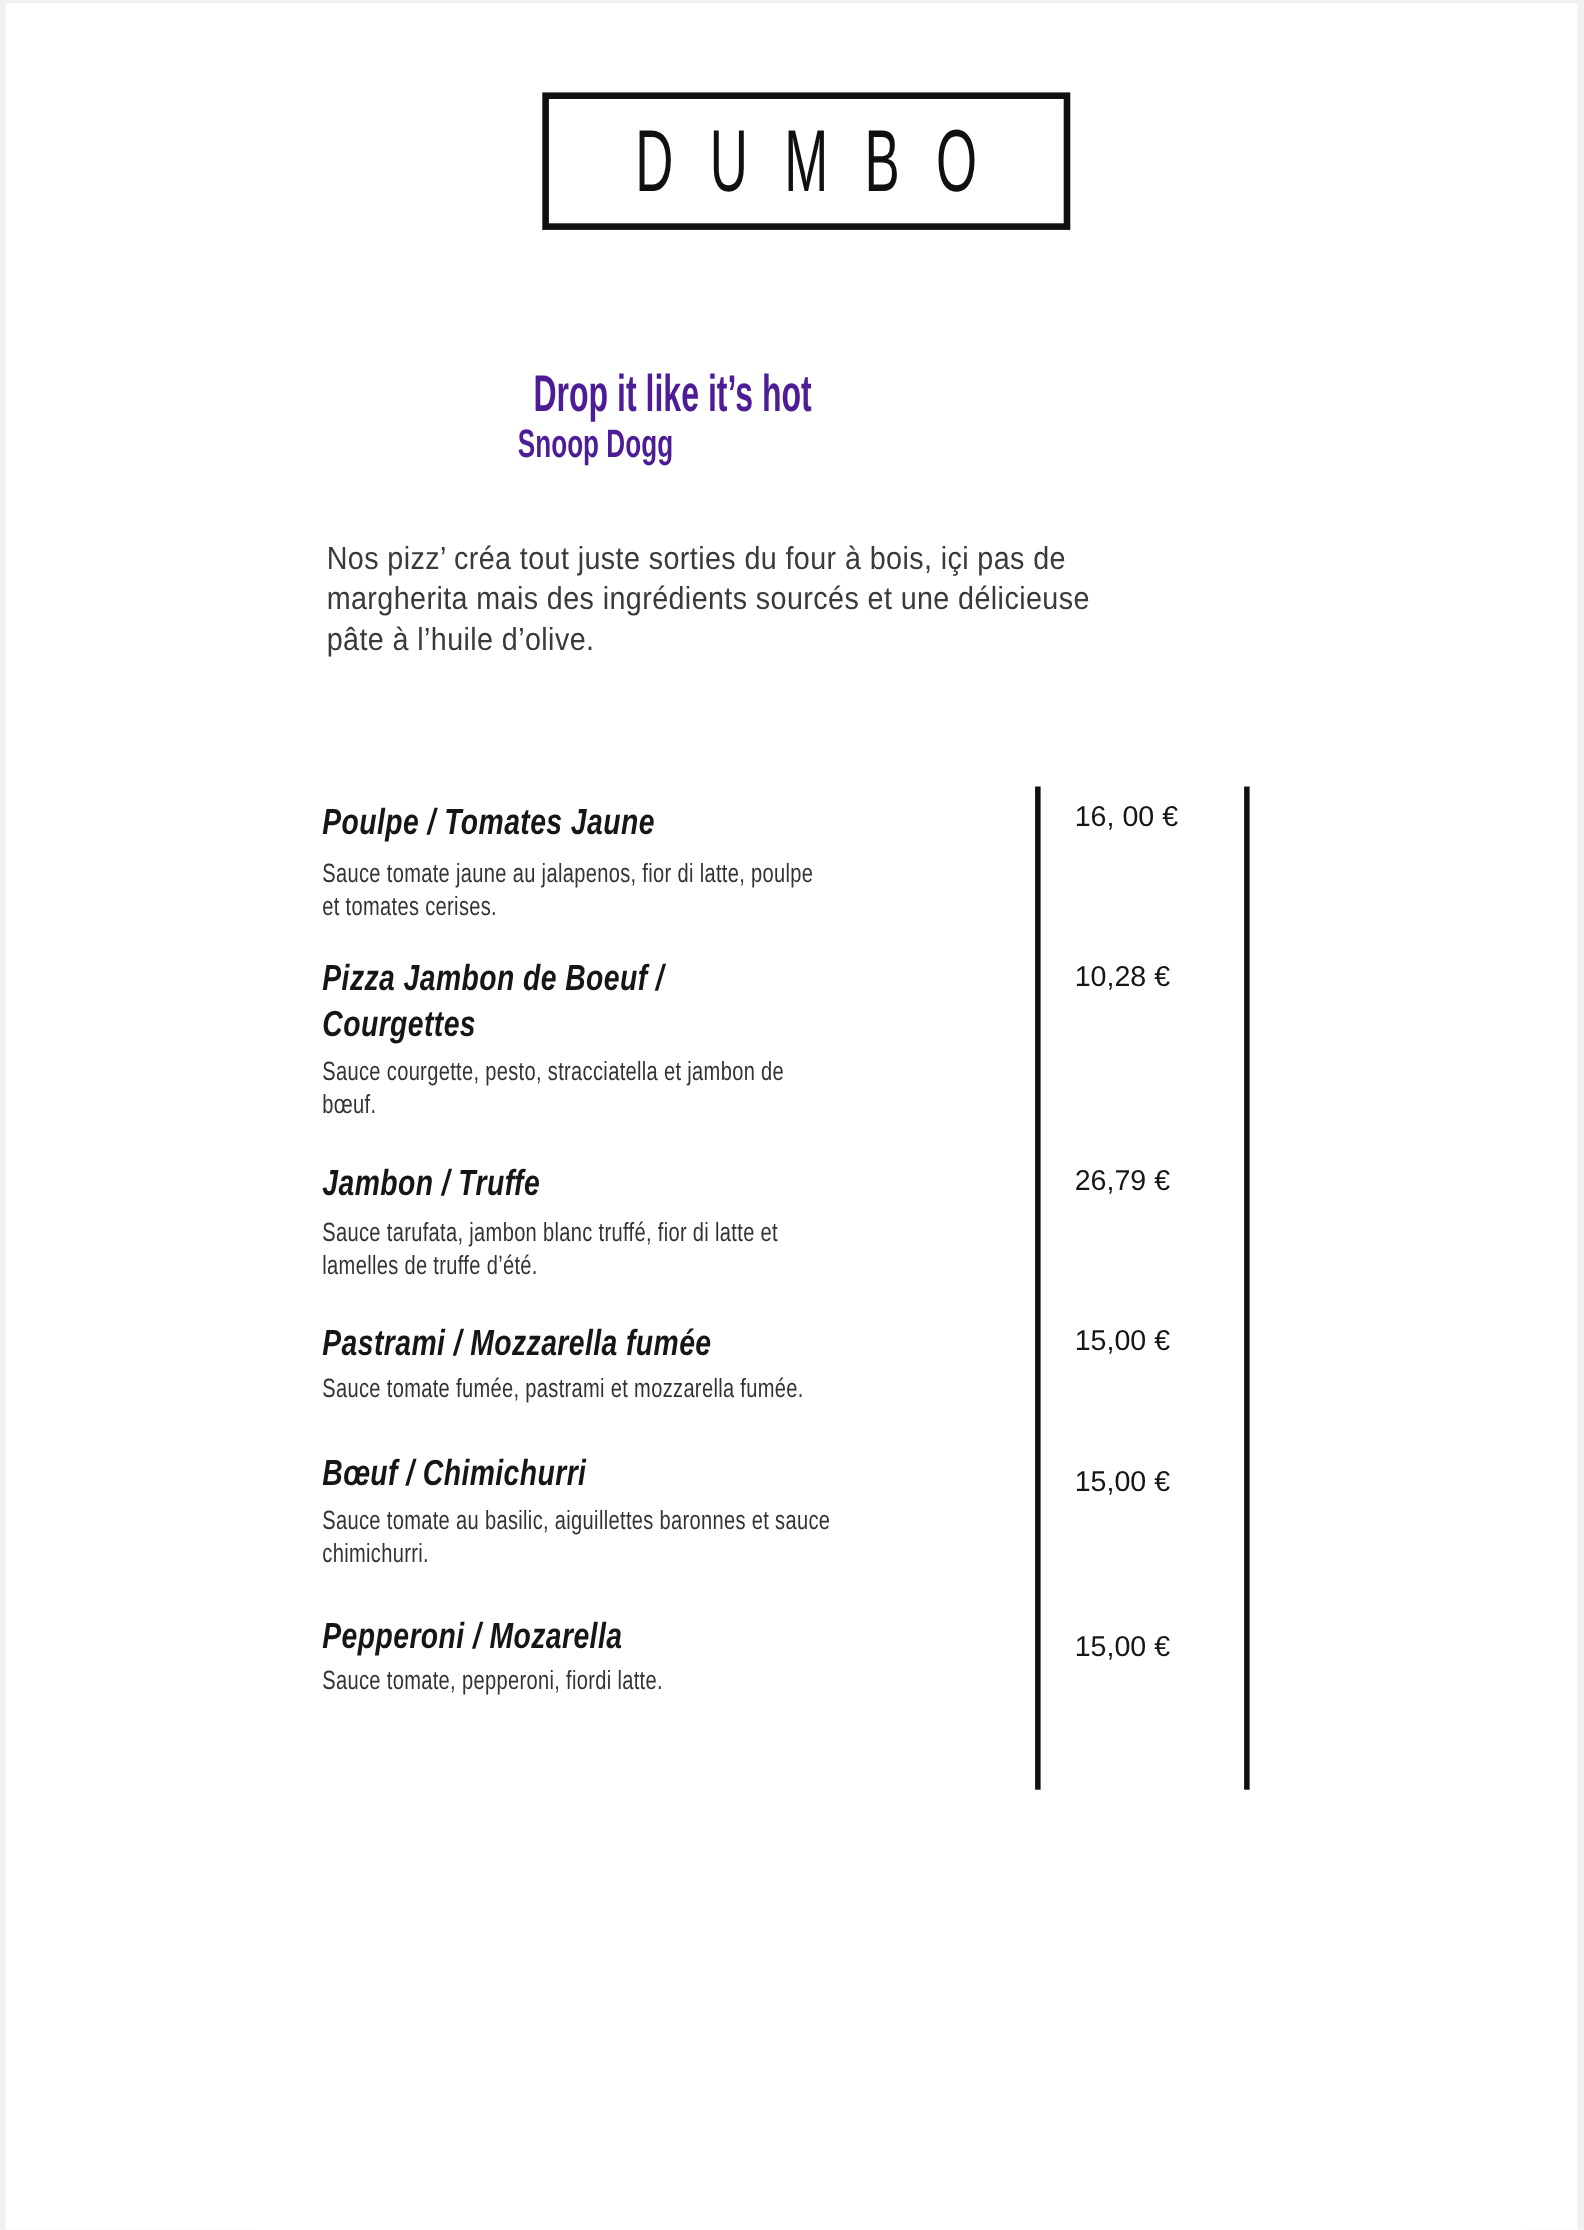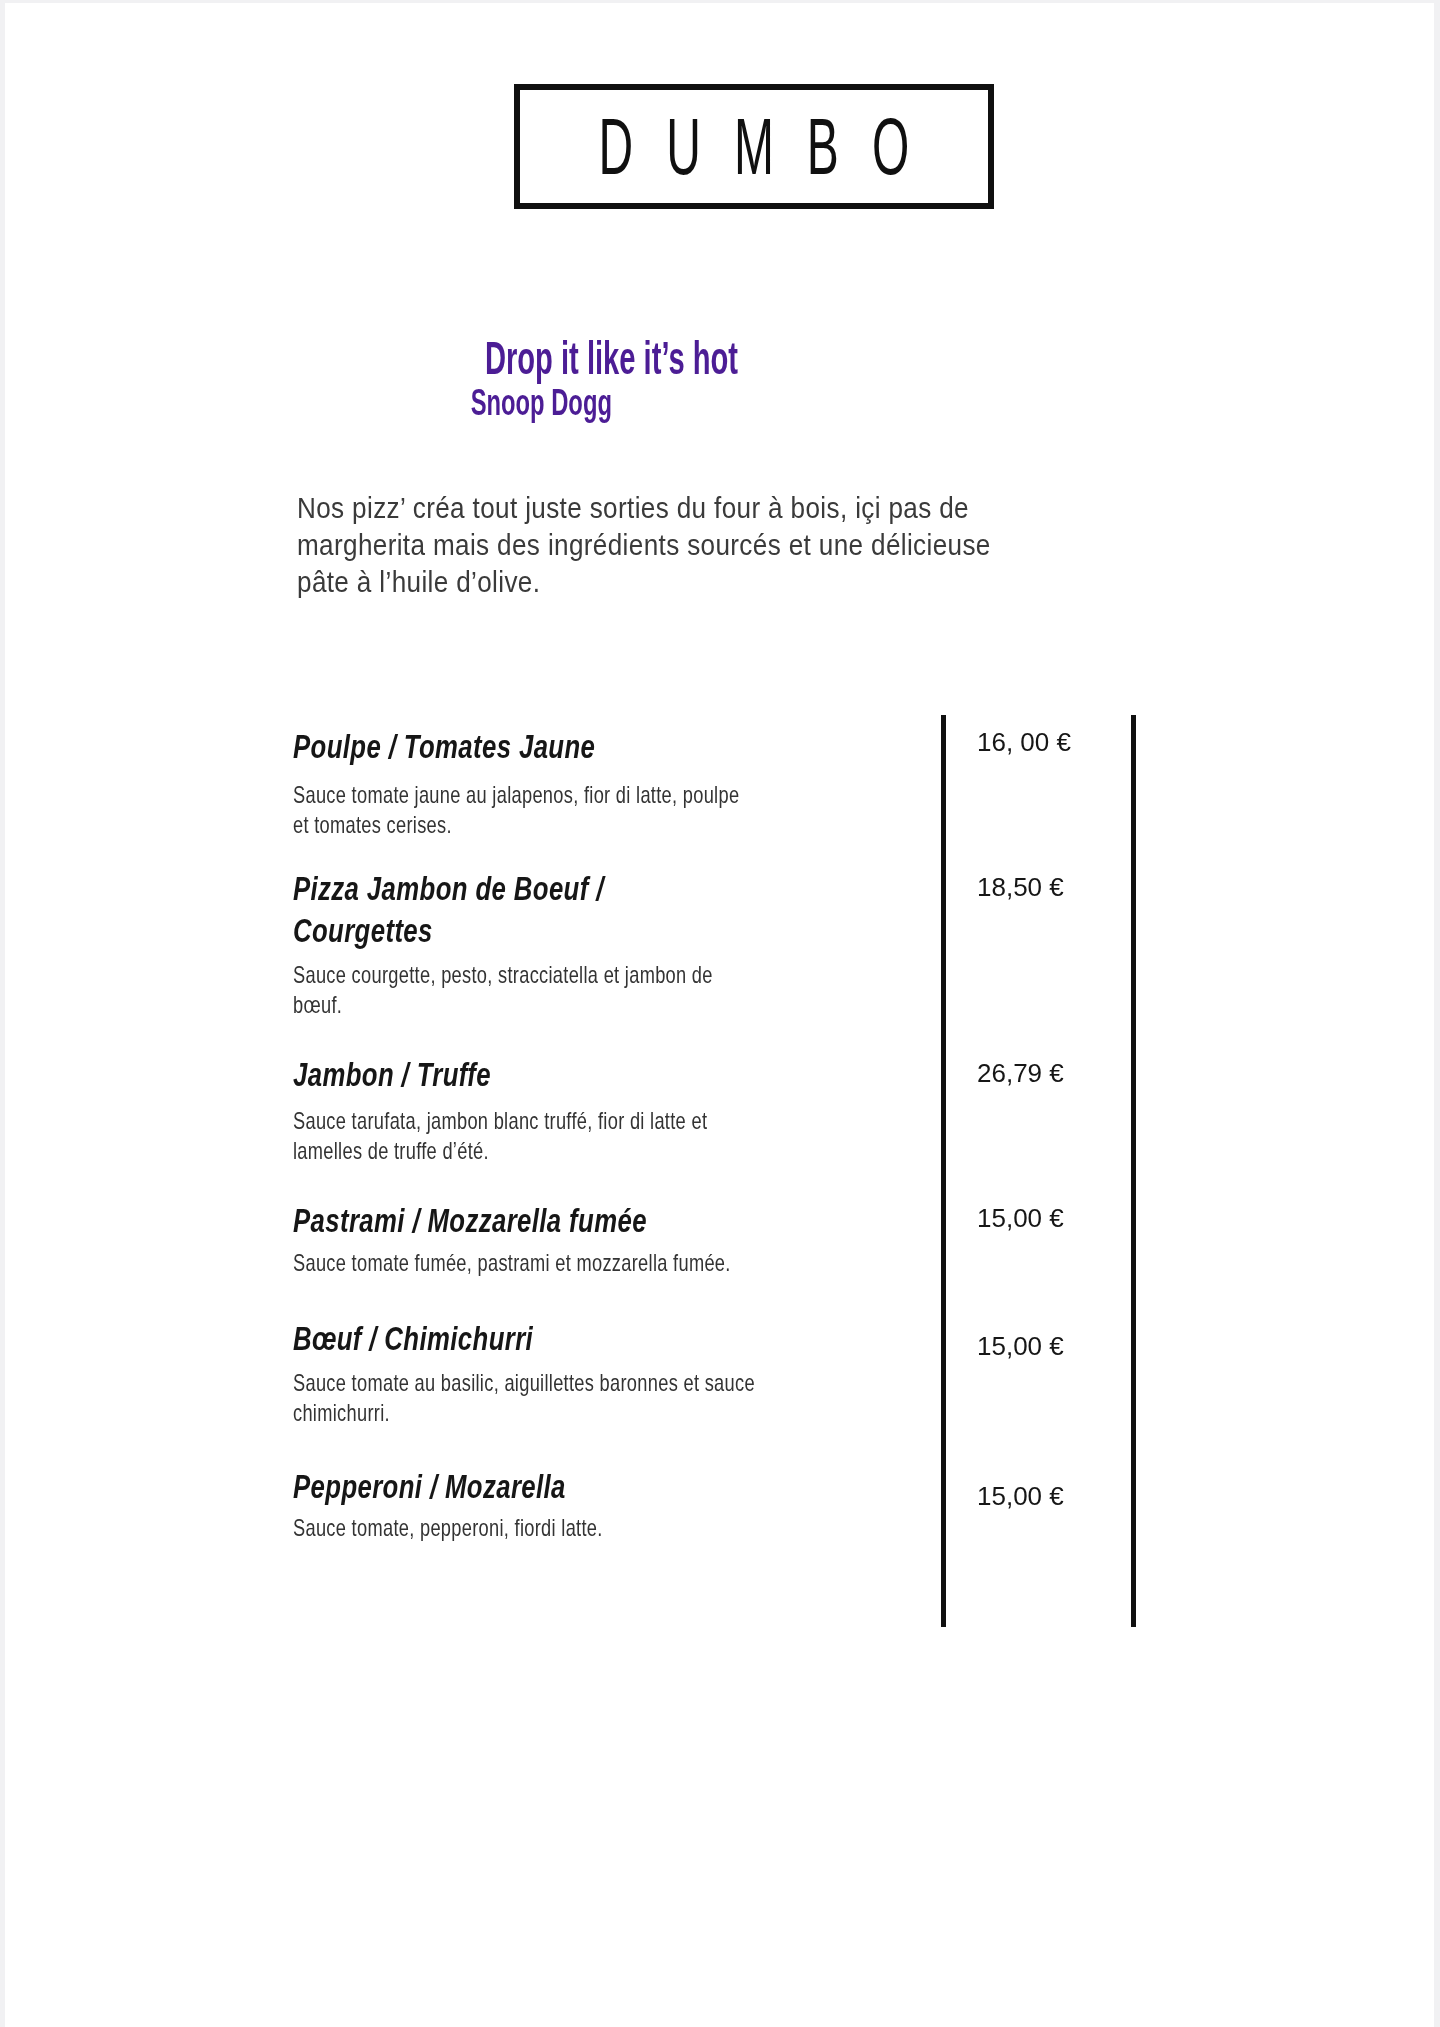--- a/index.html
+++ b/index.html
@@ -16,21 +16,21 @@
     width: 1429px; height: 2024px;
     background: #ffffff;
   }
   
   .logo-box {
     position: absolute;
     left: 488px; top: 81px;
     width: 480px; height: 125px;
     border: 6px solid #101010;
     box-sizing: border-box;
-    display: flex; align-items: center; justify-content: center; margin-left: 21px;
+    display: flex; align-items: center; justify-content: center;
   }
   .logo-text {
     font-size: 80px;
     font-weight: 400;
     color: #101010;
     letter-spacing: 55px;
     padding-left: 55px;
     white-space: nowrap;
     transform: scaleX(0.60);
     line-height: 1;
@@ -159,21 +159,21 @@
       </div>
       <div class="item-price" style="top: 724px;">16, 00 €</div>
       <div class="item-title" style="top: 865px;">
         <div>Pizza Jambon de Boeuf /</div>
         <div>Courgettes</div>
       </div>
       <div class="item-desc" style="top: 957px;">
         <div>Sauce courgette, pesto, stracciatella et jambon de</div>
         <div>bœuf.</div>
       </div>
-      <div class="item-price" style="top: 869px;">18,50 €</div>
+      <div class="item-price" style="top: 869px;">10,28 €</div>
       <div class="item-title" style="top: 1051px;">
         <div>Jambon / Truffe</div>
       </div>
       <div class="item-desc" style="top: 1103px;">
         <div>Sauce tarufata, jambon blanc truffé, fior di latte et</div>
         <div>lamelles de truffe d’été.</div>
       </div>
       <div class="item-price" style="top: 1055px;">26,79 €</div>
       <div class="item-title" style="top: 1197px;">
         <div>Pastrami / Mozzarella fumée</div>

